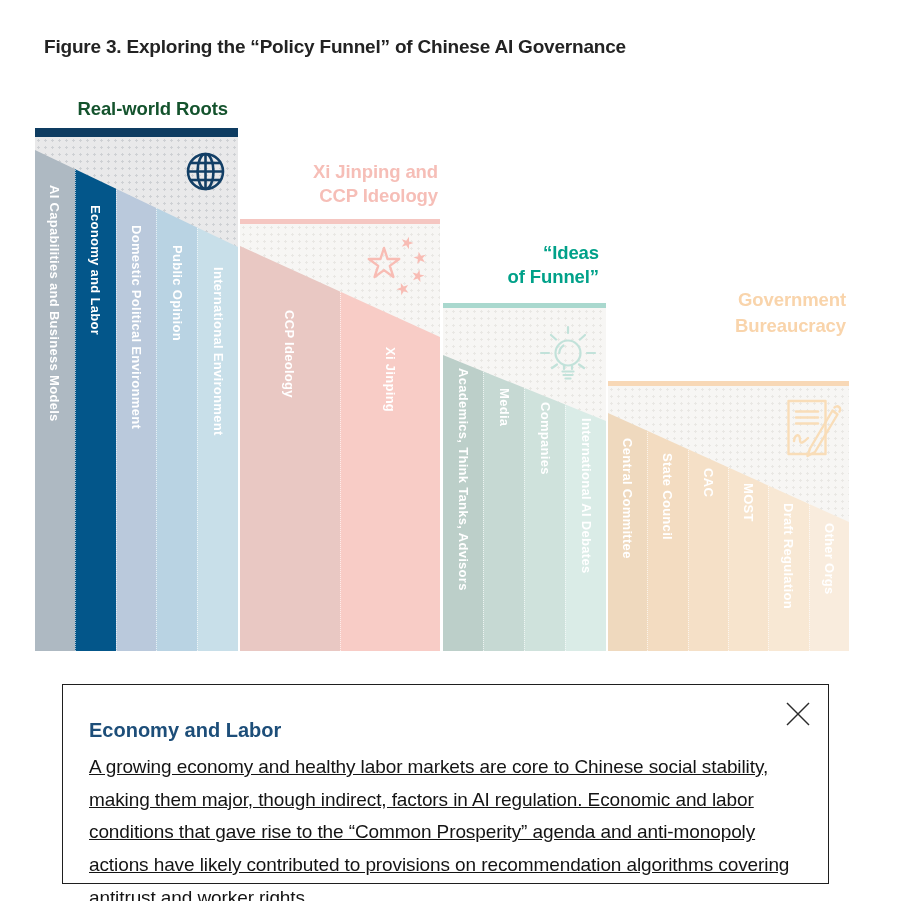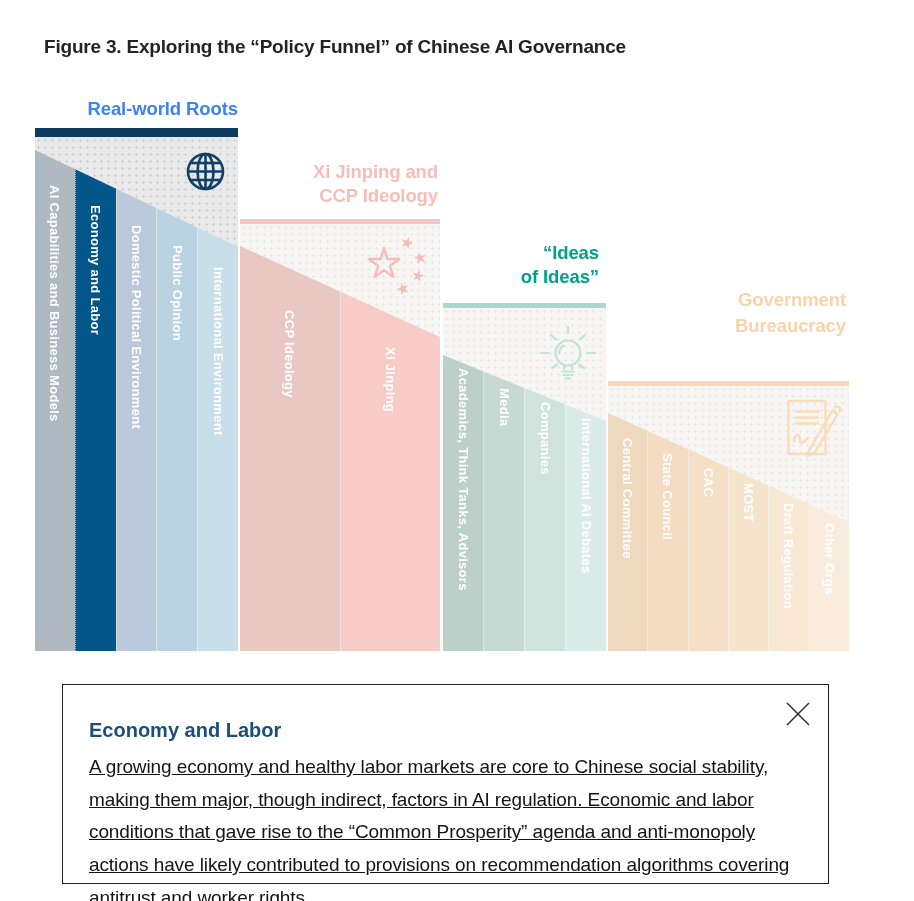--- a/index.html
+++ b/index.html
@@ -54,21 +54,21 @@
   .close-btn{
     position:absolute;top:14px;right:15px;width:30px;height:30px;
     background:transparent;border:none;padding:0;cursor:pointer;
   }
 </style>
 </head>
 <body>
 
 <div class="figure-title">Figure 3. Exploring the “Policy Funnel” of Chinese AI Governance</div>
 
-<div class="group-title" style="left: 35px; top: 97px; width: 203px; color: #3b82f6;">
+<div class="group-title" style="left: 25px; top: 97px; width: 203px; color: #14532d;">
     <div>Real-world Roots</div>
   </div>
 <div class="group-bar" style="left: 35px; top: 128px; width: 203px; height: 9px; background: rgb(14, 60, 97);"></div>
 <div class="group-body active-bg" style="left:35px;top:137px;width:203px;height:514px;">
   <div class="columns" style="clip-path: polygon(0px 13px, 100% 110px, 100% 100%, 0px 100%);">
       <div class="column" style="background: rgb(174, 185, 194);">
         <span class="col-label" style="margin-top: 48px;">AI Capabilities and Business Models</span>
       </div>
       <div class="column selected" style="background: rgb(3, 86, 138);">
         <span class="col-label" style="margin-top: 68px;">Economy and Labor</span>
@@ -111,21 +111,21 @@
     <path d="M0,-1 L0.2245,-0.309 L0.9511,-0.309 L0.3633,0.118 L0.5878,0.809 L0,0.382 L-0.5878,0.809 L-0.3633,0.118 L-0.9511,-0.309 L-0.2245,-0.309 Z" transform="translate(27,34) scale(16)" fill="none" stroke-width="2.4" vector-effect="non-scaling-stroke" stroke-linejoin="round"></path>
     <path d="M0,-1 L0.2245,-0.309 L0.9511,-0.309 L0.3633,0.118 L0.5878,0.809 L0,0.382 L-0.5878,0.809 L-0.3633,0.118 L-0.9511,-0.309 L-0.2245,-0.309 Z" transform="translate(50,13) scale(6.5) rotate(18)" stroke="none"></path>
     <path d="M0,-1 L0.2245,-0.309 L0.9511,-0.309 L0.3633,0.118 L0.5878,0.809 L0,0.382 L-0.5878,0.809 L-0.3633,0.118 L-0.9511,-0.309 L-0.2245,-0.309 Z" transform="translate(63,28) scale(6.5) rotate(-12)" stroke="none"></path>
     <path d="M0,-1 L0.2245,-0.309 L0.9511,-0.309 L0.3633,0.118 L0.5878,0.809 L0,0.382 L-0.5878,0.809 L-0.3633,0.118 L-0.9511,-0.309 L-0.2245,-0.309 Z" transform="translate(61,46) scale(6.5) rotate(14)" stroke="none"></path>
     <path d="M0,-1 L0.2245,-0.309 L0.9511,-0.309 L0.3633,0.118 L0.5878,0.809 L0,0.382 L-0.5878,0.809 L-0.3633,0.118 L-0.9511,-0.309 L-0.2245,-0.309 Z" transform="translate(46,59) scale(6.5) rotate(-20)" stroke="none"></path>
   </svg>
 </div>
 
 <div class="group-title" style="left: 443px; top: 241px; width: 156px; color: rgb(0, 161, 137);">
     <div>“Ideas</div>
-    <div>of Ideas”</div>
+    <div>of Funnel”</div>
   </div>
 <div class="group-bar" style="left: 443px; top: 303px; width: 163px; height: 5px; background: rgb(169, 216, 206);"></div>
 <div class="group-body" style="left:443px;top:308px;width:163px;height:343px;">
   <div class="columns" style="clip-path: polygon(0px 47px, 100% 113px, 100% 100%, 0px 100%);">
       <div class="column" style="background: rgb(188, 207, 201);">
         <span class="col-label" style="margin-top: 60px;">Academics, Think Tanks, Advisors</span>
       </div>
       <div class="column" style="background: rgb(198, 217, 211);">
         <span class="col-label" style="margin-top: 80px;">Media</span>
       </div>

